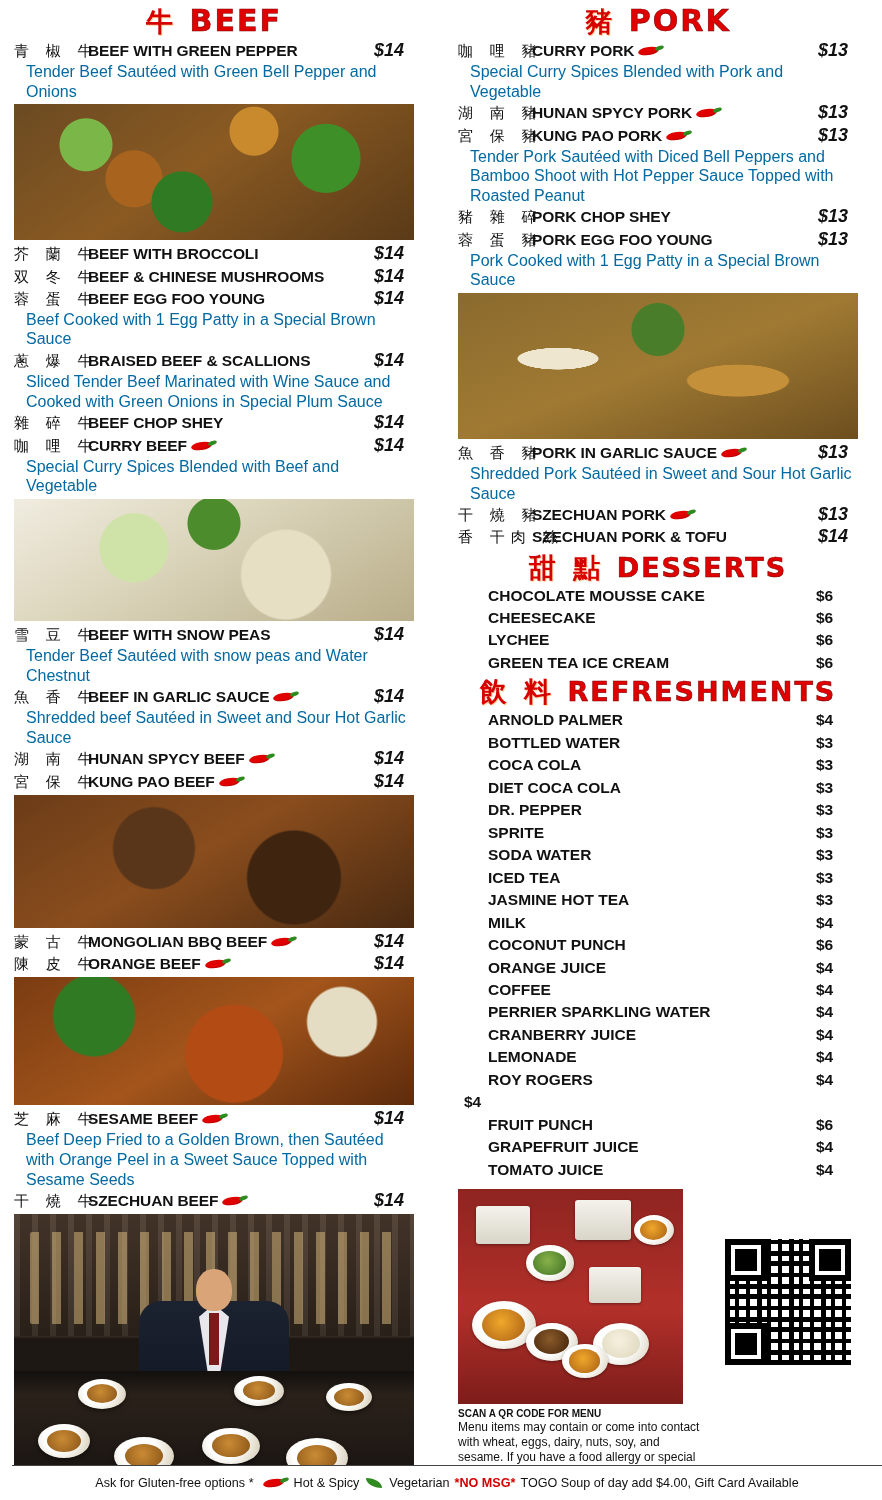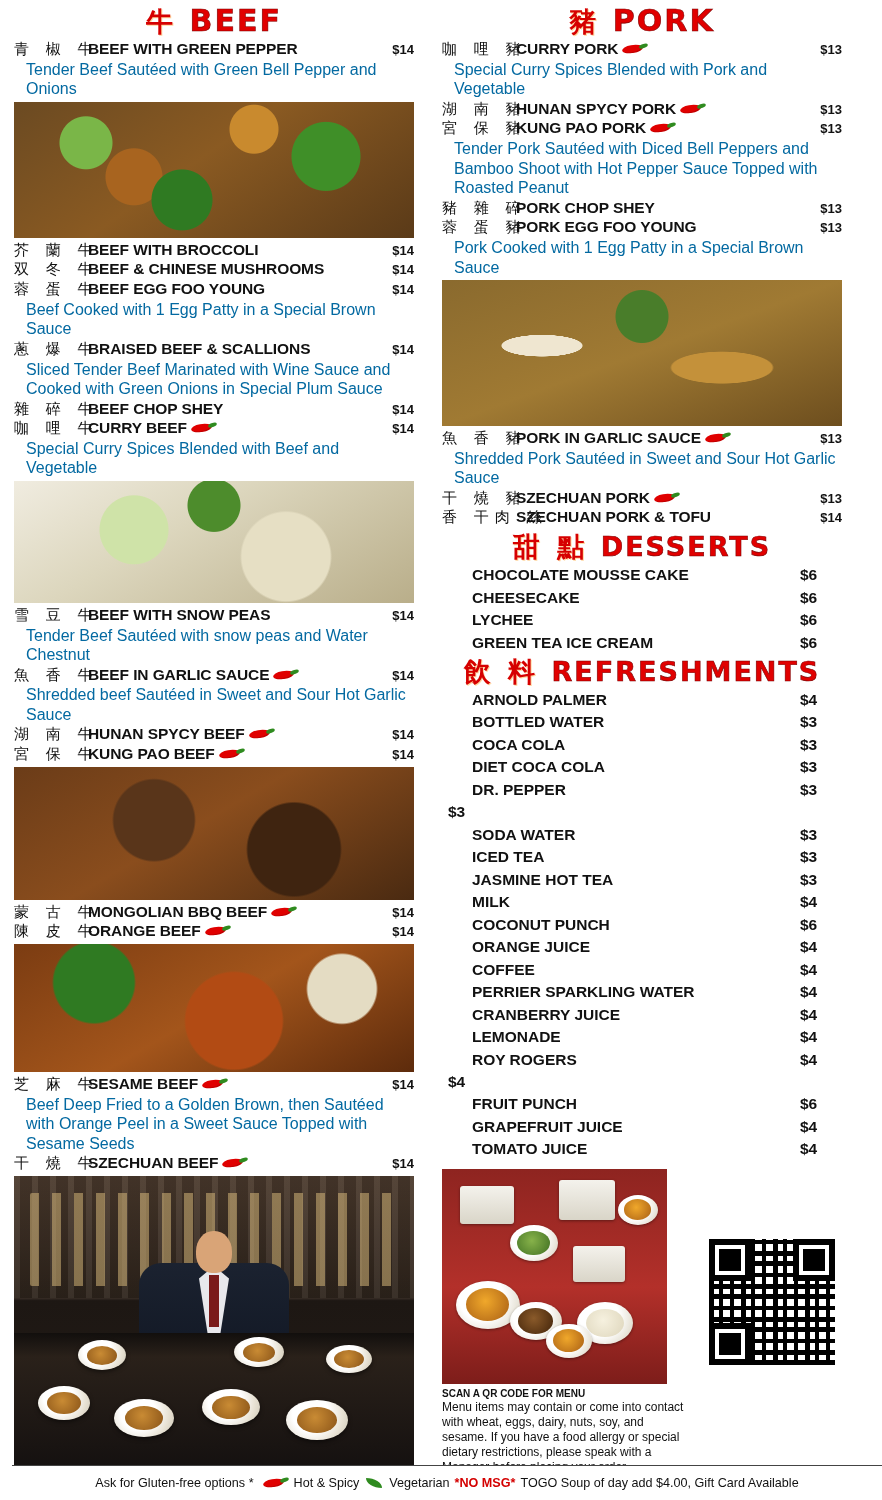--- a/index.html
+++ b/index.html
@@ -15,21 +15,21 @@
     position: relative;
     overflow: hidden;
   }
   .page {
     width: 882px;
     height: 1500px;
     position: relative;
     box-sizing: border-box;
     padding: 4px 22px 0 14px;
     display: flex;
-    gap: 6px;
+    gap: 22px;
   }
   .col {
     width: 400px;
     position: relative;
   }
   .col-left { width: 400px; }
   .col-right { width: 400px; margin-left: 22px;}
 
   
   .banner {
@@ -77,25 +77,25 @@
   .chin.w3 { width: 74px; }
   .name {
     font-size: 15.5px;
     font-weight: bold;
     letter-spacing: -0.1px;
     flex: 1 1 auto;
     white-space: nowrap;
     overflow: hidden;
   }
   .price {
-    font-size: 13px;
+    font-size: 18px;
     font-weight: bold;
     flex: 0 0 auto;
-    text-align: right;
     width: 40px;
+    font-style: italic;
   }
   .desc {
     font-size: 16px;
     line-height: 1.22;
     color: #0369a1;
     margin: 0 0 1px 12px;
   }
 
   
   .chili {
@@ -586,20 +586,21 @@
       </div>
     <div class="ref-row pad-l">
         <span class="nm">DIET COCA COLA</span>
         <span class="pr">$3</span>
       </div>
     <div class="ref-row pad-l">
         <span class="nm">DR. PEPPER</span>
         <span class="pr">$3</span>
       </div>
     <div class="ref-row pad-l">
+        <span class="nm">SPRITE</span>
         <span class="pr">$3</span>
       </div>
     <div class="ref-row pad-l">
         <span class="nm">SODA WATER</span>
         <span class="pr">$3</span>
       </div>
     <div class="ref-row pad-l">
         <span class="nm">ICED TEA</span>
         <span class="pr">$3</span>
       </div>

